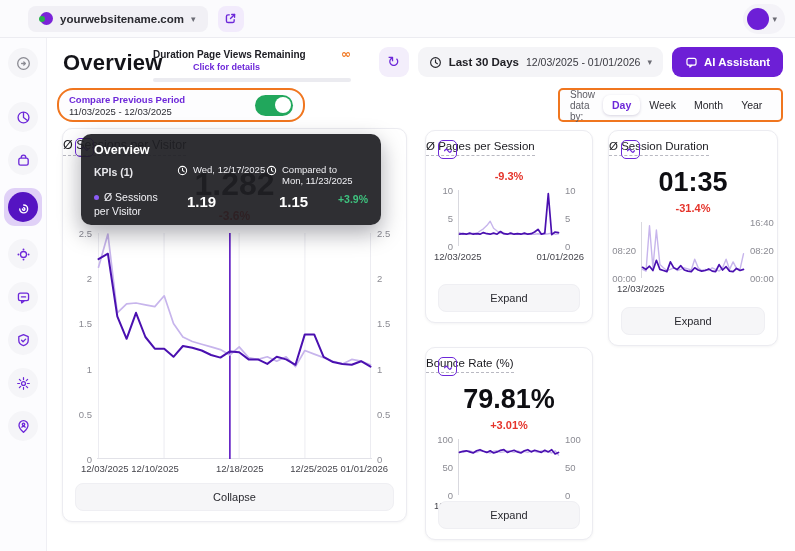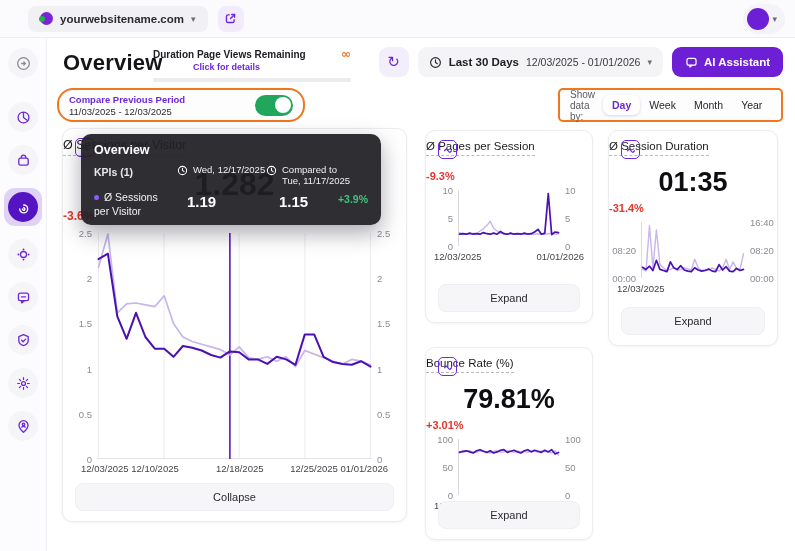--- a/index.html
+++ b/index.html
@@ -56,21 +56,21 @@
   .sdb-opt { font-size:10.5px; color:#26262c; padding:4px 9px; border-radius:7px; cursor:pointer; }
   .sdb-opt.active { background:#fff; color:#6d28d9; font-weight:bold; box-shadow:0 1px 3px rgba(40,20,90,.18); }
 
   
   .card { position:absolute; background:#fff; border:1px solid #ececf1; border-radius:10px; box-shadow:0 1px 3px rgba(25,25,45,.05); }
   .card-head { position:relative; height:26px; margin-top:9px; }
   .kpi-icon { position:absolute; left:12px; top:0; width:19px; height:19px; border-radius:5px; border:1.6px solid #6d28d9; display:flex; align-items:center; justify-content:center; color:#6d28d9; }
   .card-title { text-align:left; font-size:12.5px; font-weight:normal; color:#1b1b20; }
   .card-title span { border-bottom:1px dashed #b9b9c2; padding-bottom:3px; }
   .big-value { text-align:center; font-weight:bold; color:#0e0e12; }
-  .delta { text-align:left; font-size:12px; font-weight:bold; color:#e5342b; margin-top:6px; }
+  .delta { text-align:center; font-size:12px; font-weight:bold; color:#e5342b; margin-top:6px; }
   .card-btn { position:absolute; left:12px; right:12px; bottom:10px; height:28px; border-radius:8px; background:#f6f6f8; border:1px solid #efeff3; display:flex; align-items:center; justify-content:center; font-size:11px; color:#2a2a30; cursor:pointer; }
 
   .card-main { left:15px; top:90px; width:345px; height:394px; }
   .card-main .big-value { font-size:32px; margin-top:2px; }
   .card-p1 { left:378px; top:92px; width:168px; height:193px; }
   .card-p2 { left:561px; top:92px; width:170px; height:216px; }
   .card-p3 { left:378px; top:309px; width:168px; height:193px; }
   .mini .card-title { font-size:11.5px; }
   .mini .big-value { font-size:27px; margin-top:1px; }
   .mini .delta { font-size:11px; margin-top:4px; }
@@ -285,21 +285,21 @@
           </span>
           <span>Wed, 12/17/2025</span>
         </div>
         <div class="tt-when tt-d2">
           <span class="clk">
             <svg width="11" height="11" viewBox="0 0 16 16" fill="none" stroke="#fff" stroke-width="1.5" stroke-linecap="round">
                 <circle cx="8" cy="8" r="6"></circle>
                 <path d="M8 4.6V8l2.3 1.6"></path>
               </svg>
           </span>
-          <span><span>Compared to</span><br><span>Tue, 11/17/2025</span></span>
+          <span><span>Compared to</span><br><span>Mon, 11/23/2025</span></span>
         </div>
         <div class="tt-metric"><i></i><span>Ø Sessions per Visitor</span></div>
         <div class="tt-val tt-v1">1.19</div>
         <div class="tt-val tt-v2">1.15</div>
         <div class="tt-chg">+3.9%</div>
       </div>
 
       <div class="card-head">
         <span class="kpi-icon">
           <svg width="12" height="12" viewBox="0 0 16 16" fill="none" stroke="#6d28d9" stroke-width="1.8" stroke-linecap="round">

